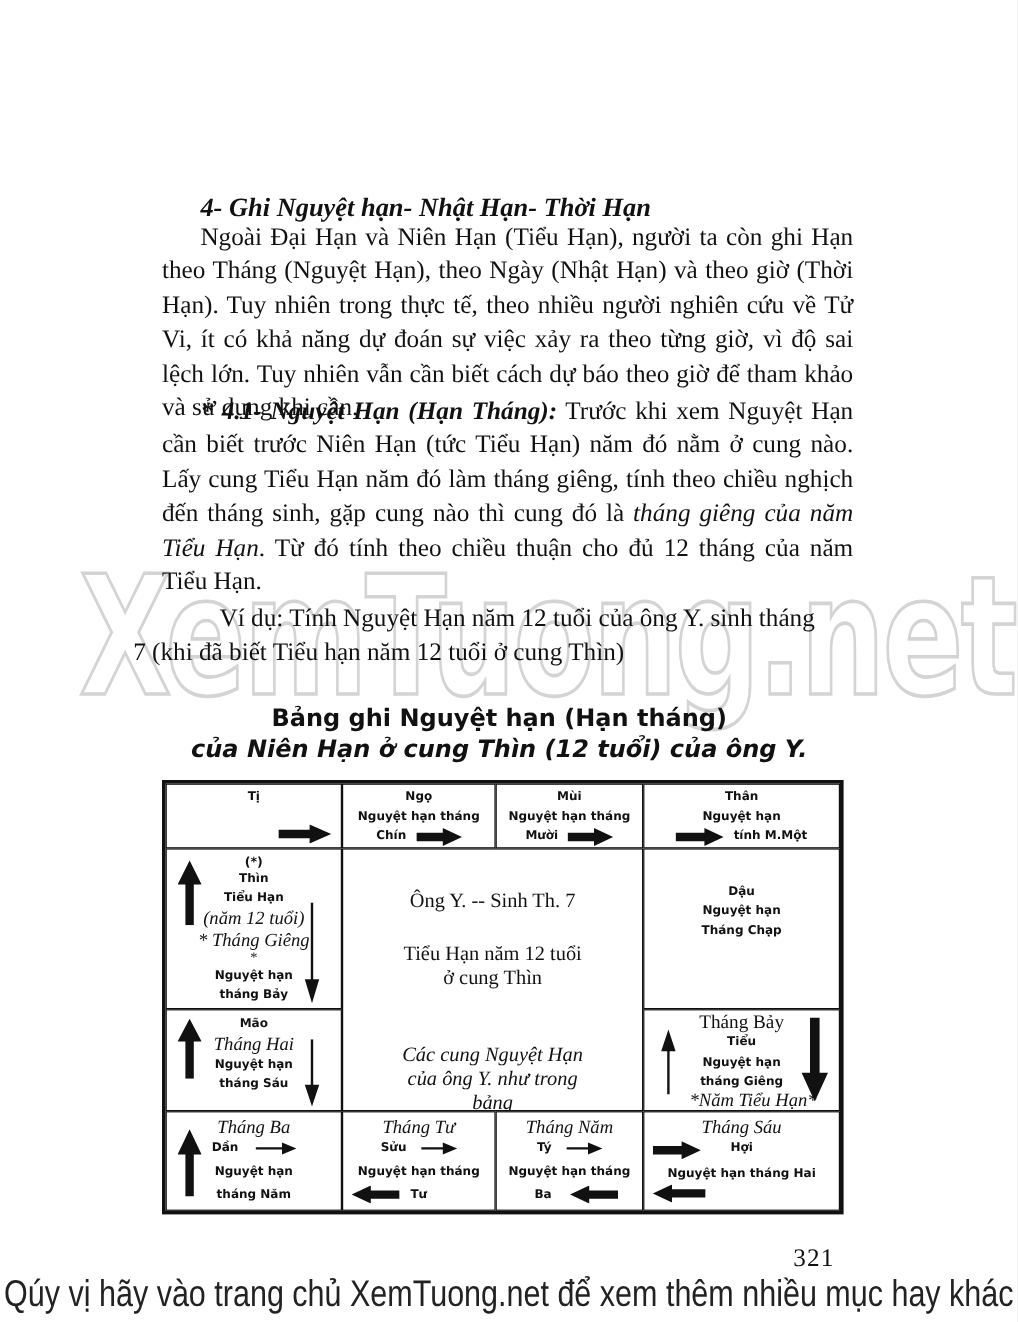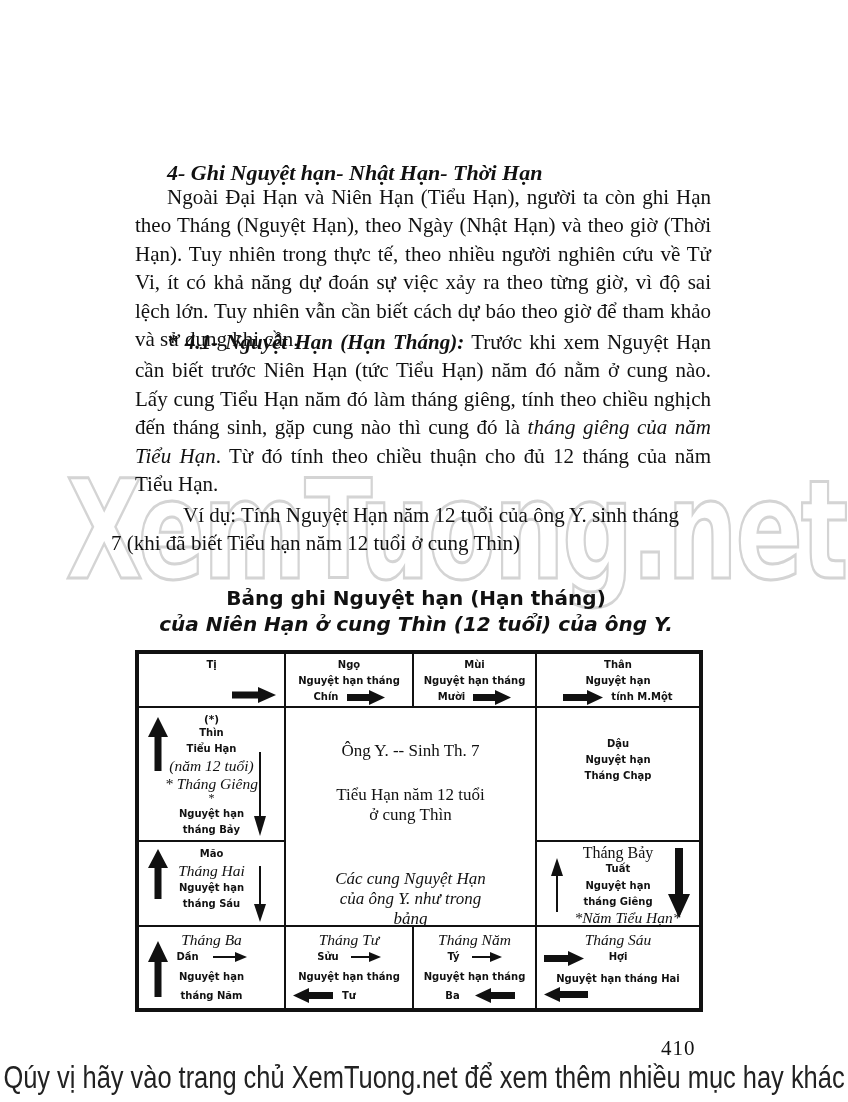--- a/index.html
+++ b/index.html
@@ -200,21 +200,21 @@
               <line x1="7" y1="54" x2="7" y2="14" stroke="#111" stroke-width="2"></line>
               <polygon points="7,0 1,18 13,18" fill="#111"></polygon>
             </svg>
         </span>
         <span class="arrow" style="right:9px;top:6px;">
           <svg width="22" height="70" viewBox="0 0 22 70">
               <polygon points="11,70 0,46 7,46 7,0 15,0 15,46 22,46" fill="#111"></polygon>
             </svg>
         </span>
         <span class="sr" style="line-height:17px;">Tháng Bảy</span>
-        <span class="hv" style="line-height:15px;">Tuất</span>
+        <span class="hv" style="line-height:15px;">Tiểu</span>
         <span class="hv" style="line-height:15px;margin-top:2px;">Nguyệt hạn</span>
         <span class="hv" style="line-height:15px;margin-top:1px;">tháng Giêng</span>
         <span class="sr-it" style="line-height:17px;padding-left:19px;">*Năm Tiểu Hạn*</span>
       </div>
 
       <div class="tcell" style="grid-column:1;grid-row:4;padding-top:4px;">
         <span class="arrow" style="left:9px;top:14px;">
           <svg width="20" height="56" viewBox="0 0 20 56">
               <polygon points="10,0 20,21 13.5,21 13.5,56 6.5,56 6.5,21 0,21" fill="#111"></polygon>
             </svg>
@@ -284,17 +284,17 @@
               <polygon points="0,7.5 16,0 16,4 44,4 44,11 16,11 16,15" fill="#111"></polygon>
             </svg>
         </span>
         <span class="sr-it">Tháng Sáu</span>
         <span class="hv">Hợi</span>
         <span class="hv" style="margin-top:6px;">Nguyệt hạn tháng Hai</span>
       </div>
 
     </div>
 
-    <div class="pagenum">410</div>
+    <div class="pagenum">321</div>
     <div class="footer">Qúy vị hãy vào trang chủ XemTuong.net để xem thêm nhiều mục hay khác</div>
 
   </div>
 </div>
 
 </body></html>

